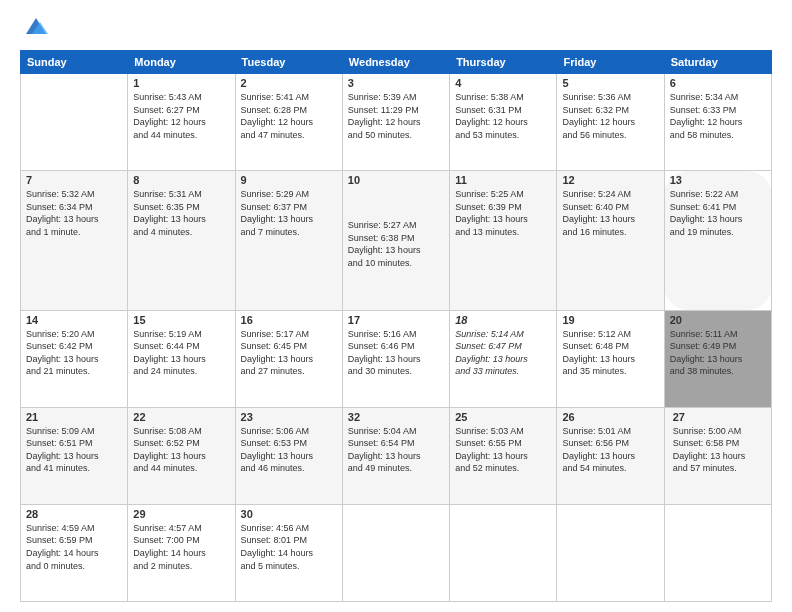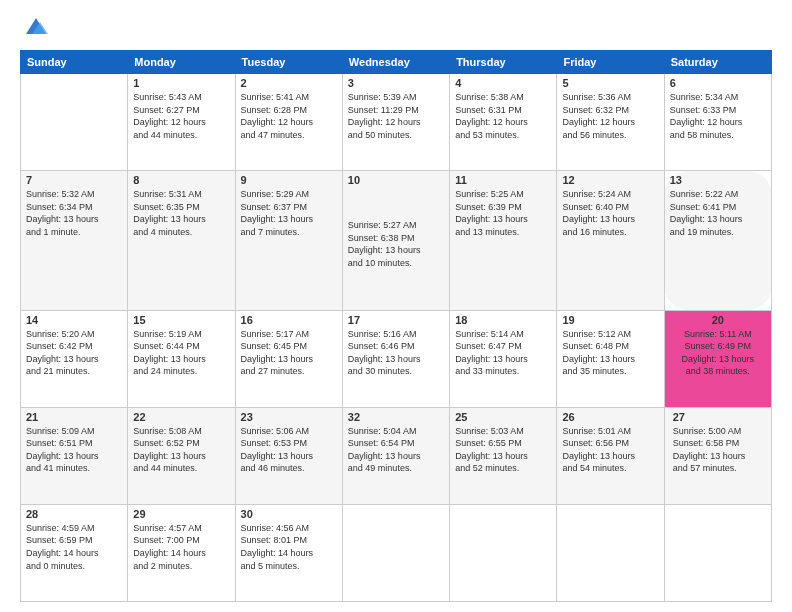--- a/index.html
+++ b/index.html
@@ -255,35 +255,35 @@
 Daylight: 13 hours
 and 27 minutes.</div>
           </td>
           <td style="background-color: rgb(255, 255, 255);">
             <div class="day-number">17</div>
             <div class="day-info" style="white-space: pre-line;">Sunrise: 5:16 AM
 Sunset: 6:46 PM
 Daylight: 13 hours
 and 30 minutes.</div>
           </td>
-          <td style="background-color: rgb(255, 255, 255);">
+          <td style="background-color: rgb(255, 255, 255); font-style: italic;">
             <div class="day-number">18</div>
             <div class="day-info" style="white-space: pre-line;">Sunrise: 5:14 AM
 Sunset: 6:47 PM
 Daylight: 13 hours
 and 33 minutes.</div>
           </td>
           <td style="background-color: rgb(255, 255, 255);">
             <div class="day-number">19</div>
             <div class="day-info" style="white-space: pre-line;">Sunrise: 5:12 AM
 Sunset: 6:48 PM
 Daylight: 13 hours
 and 35 minutes.</div>
           </td>
-          <td style="background-color: #ec4899; text-align: center;">
+          <td style="background-color: #a3a3a3;">
             <div class="day-number">20</div>
             <div class="day-info" style="white-space: pre-line;">Sunrise: 5:11 AM
 Sunset: 6:49 PM
 Daylight: 13 hours
 and 38 minutes.</div>
           </td>
         </tr>
         <tr style="background-color: rgb(245, 245, 245); margin-left: 14px;">
           <td style="background-color: rgb(245, 245, 245);">
             <div class="day-number">21</div>

